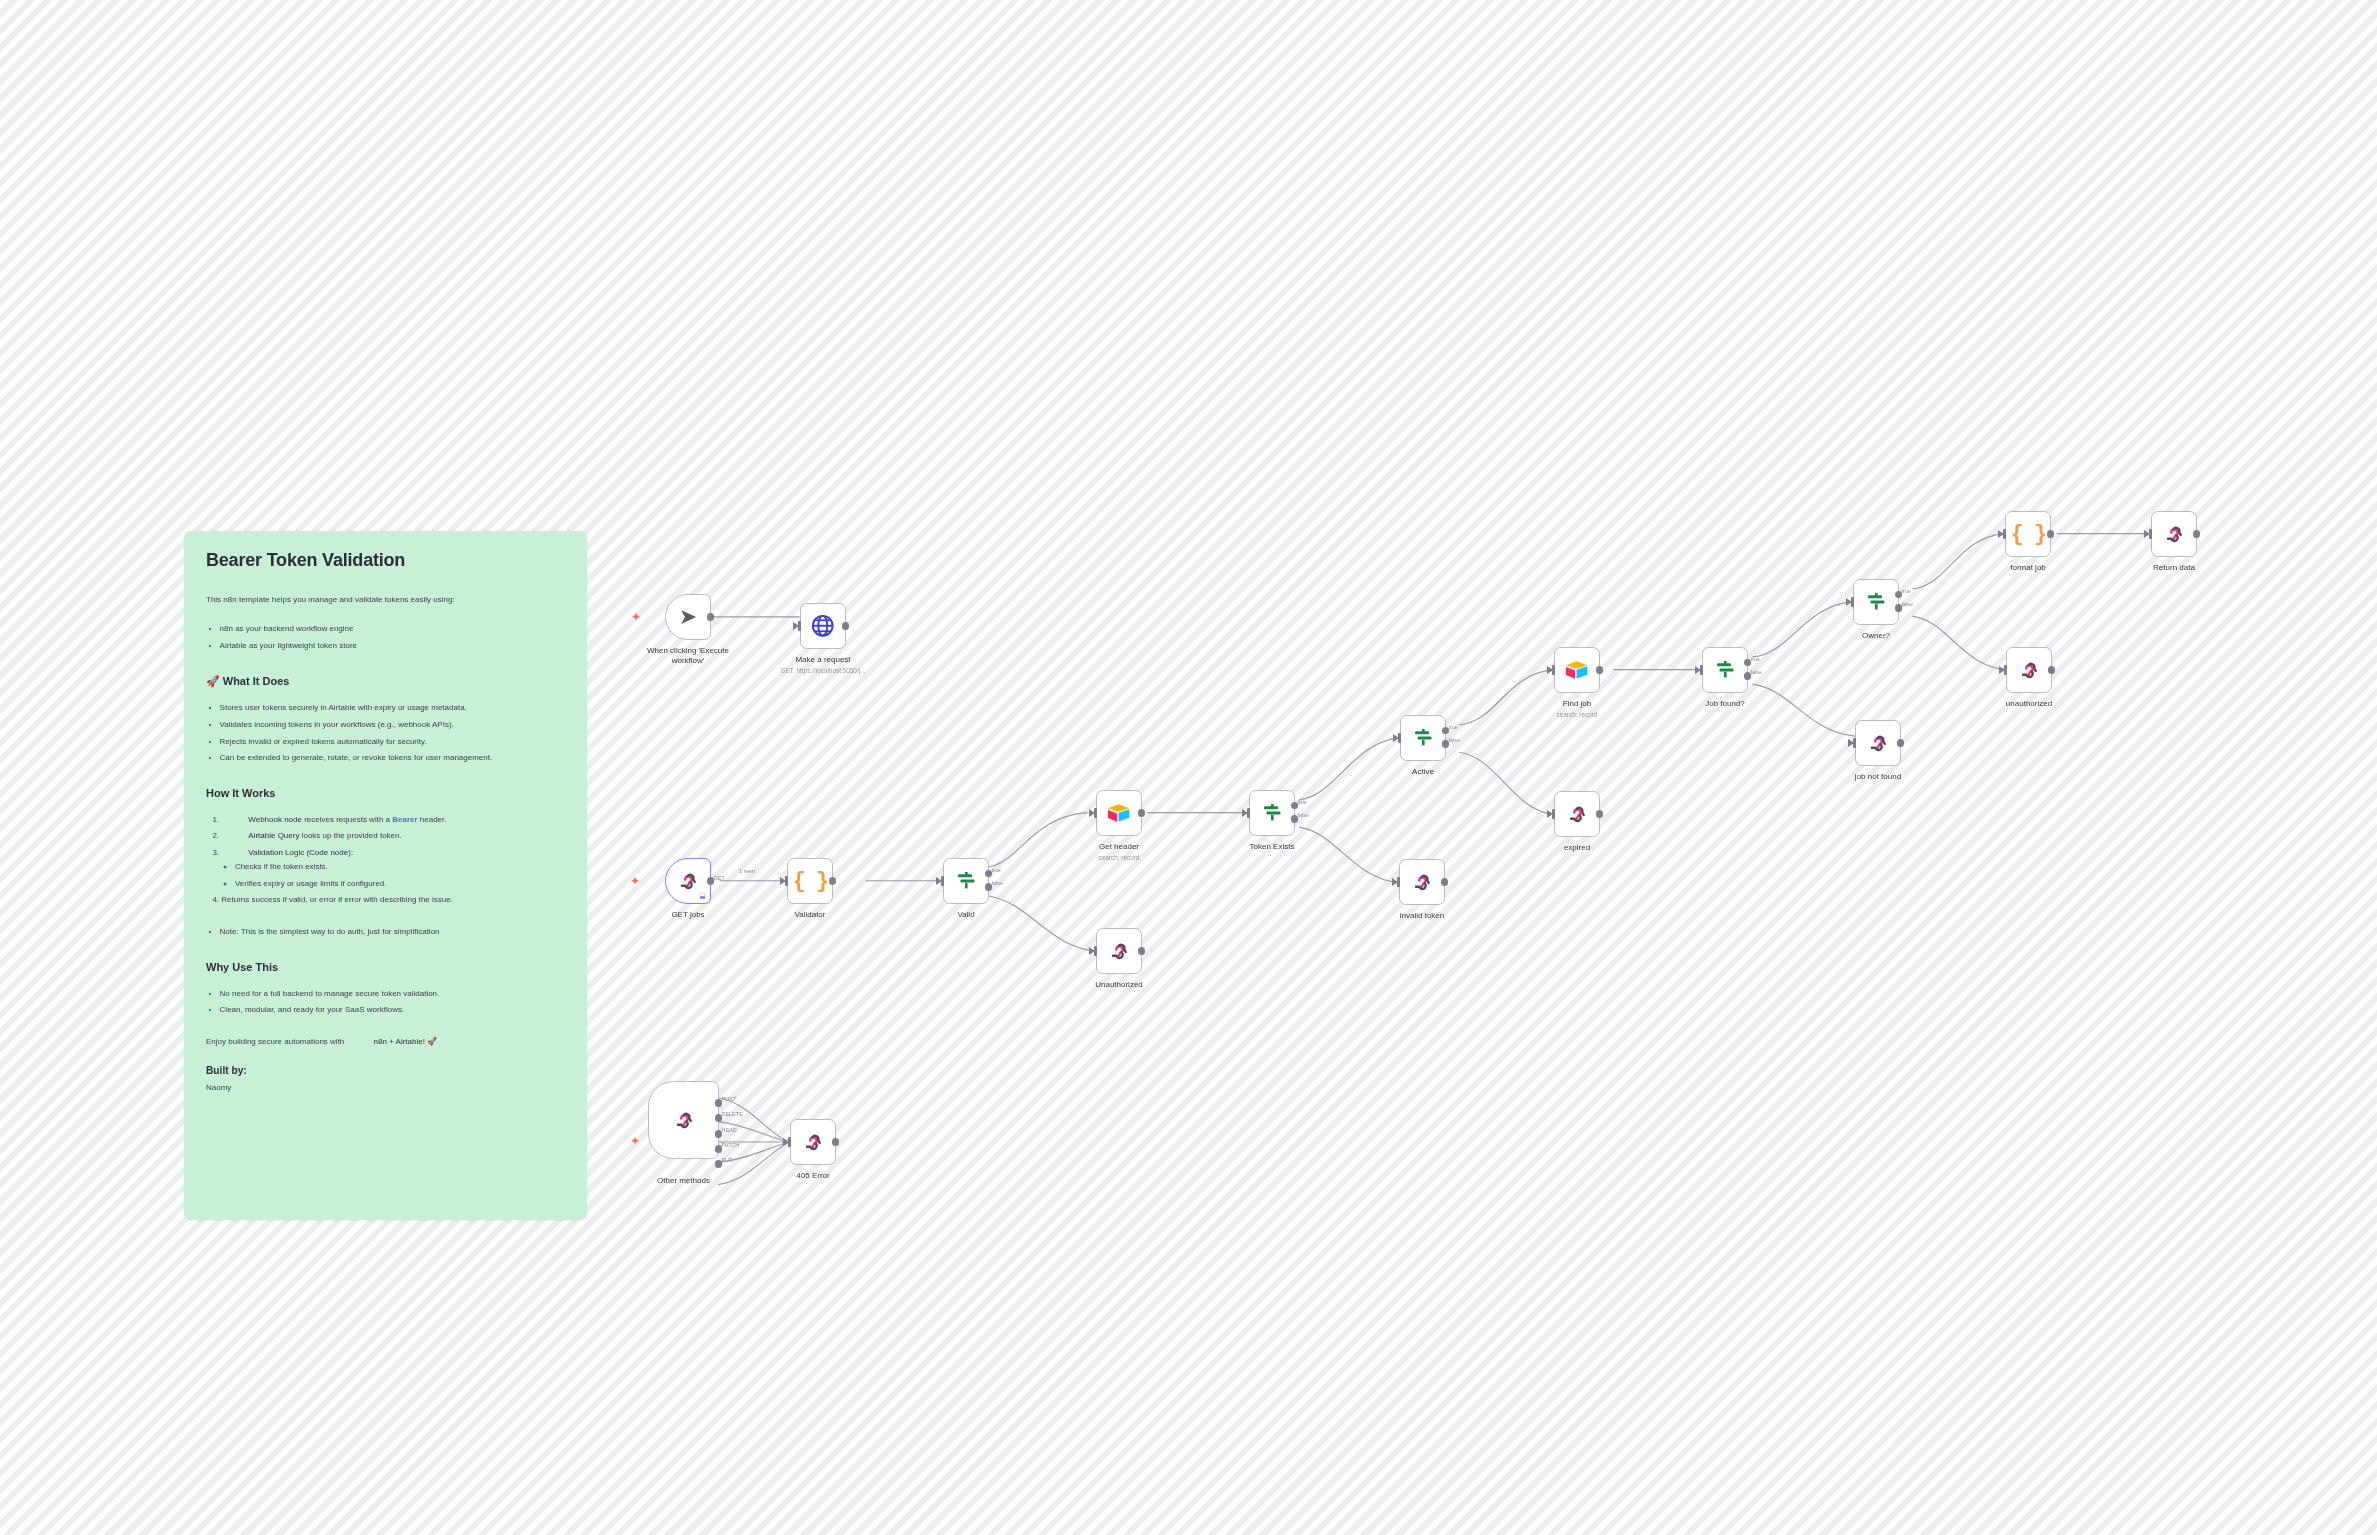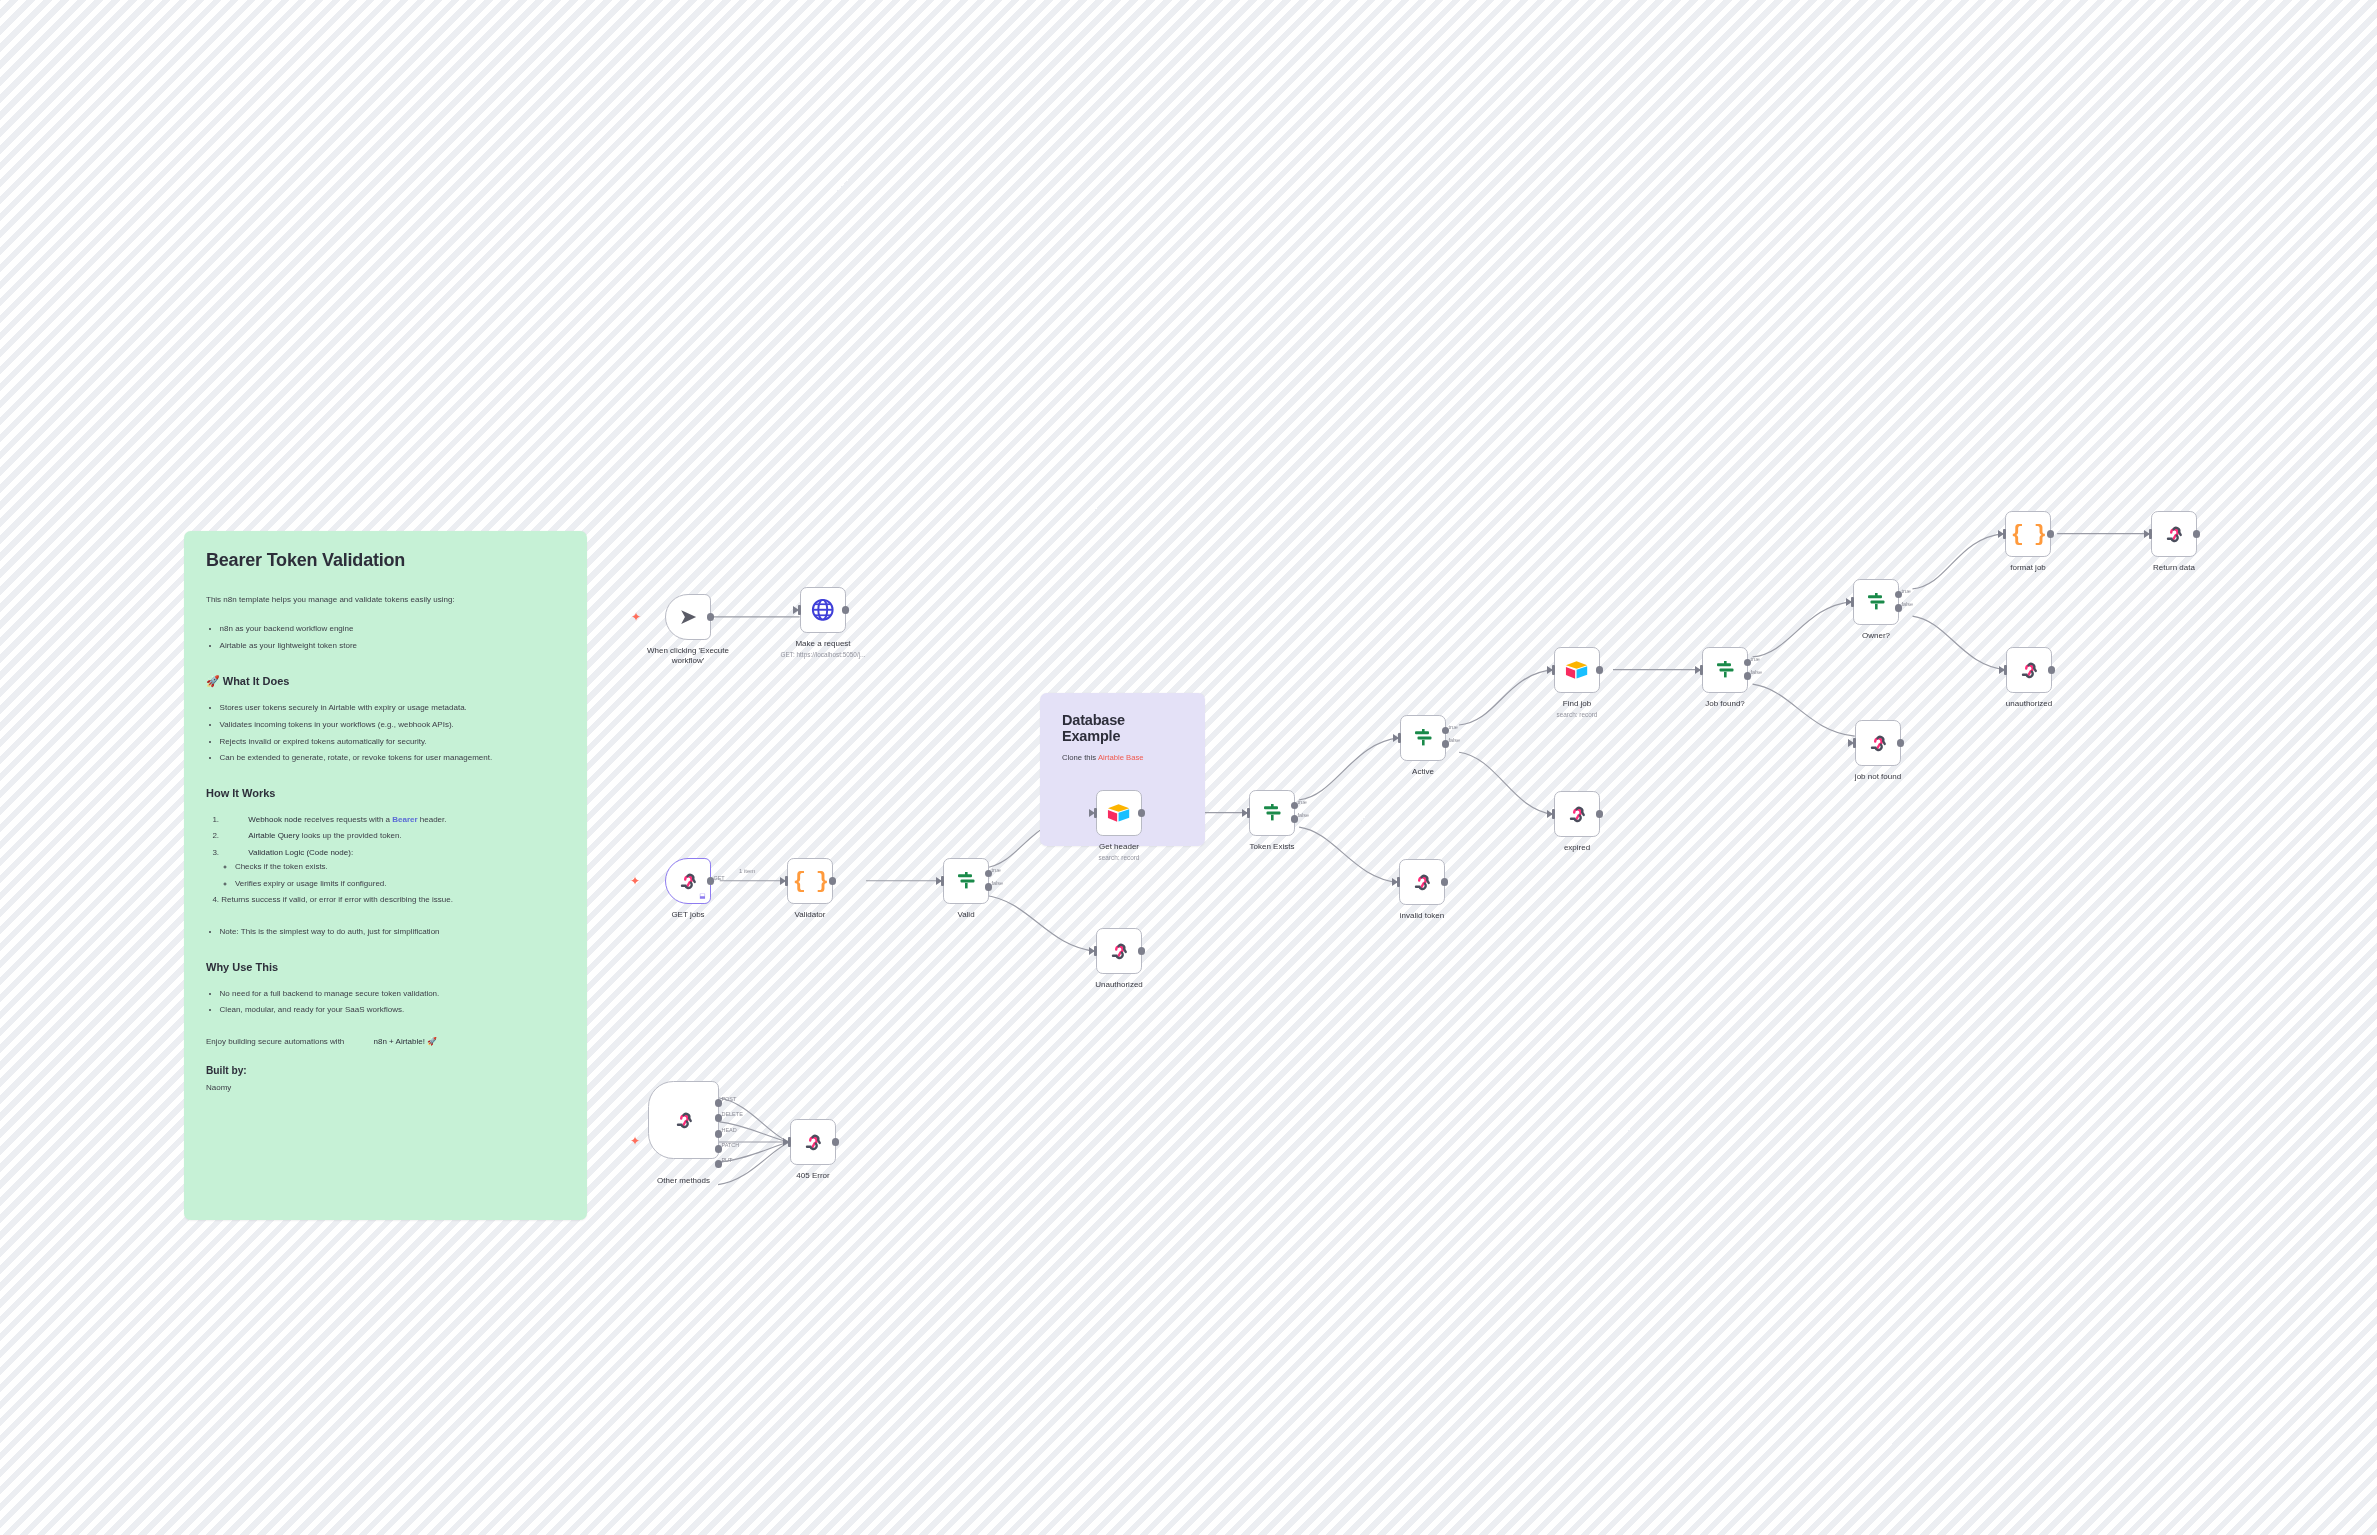--- a/index.html
+++ b/index.html
@@ -248,36 +248,32 @@
       <li>Clean, modular, and ready for your SaaS workflows.</li>
     </ul>
     <div class="spacer"></div>
     <p><span>Enjoy building secure automations with </span><b>n8n + Airtable!</b><span> 🚀</span></p>
     <div class="spacer"></div>
     <div class="built">Built by:</div>
     <p class="lnk-red">Naomy</p>
   </div>
 
 
-  <div class="sticky purple" style="left:1040px; top:693px; width:165px; height:153px;">
-    <h1 style="font-size:14.5px; margin-bottom:6.8px;">Database Example</h1>
-    <p style="font-size:7.7px;"><span>Clone this </span><span class="lnk-red">Airtable Base</span></p>
-  </div>
 
 
   <div class="sparkle" style="left:631px; top:611px;">✦</div>
 
   <div class="node trigger" style="left:665px; top:594px;">
     <span class="ico ico-cursor">➤</span>
     <span class="dot"></span>
     <span class="node-label">When clicking 'Execute
 workflow'</span>
   </div>
 
-  <div class="node" style="left:800px; top:587px;">
+  <div class="node" style="left:800px; top:603px;">
     <span class="in-bar"></span>
       <span class="in-arrow"></span>
     <svg width="25.5" height="25.5" viewBox="0 0 24 24">
       <circle cx="12" cy="12" r="9.3" fill="none" stroke="#3f3fd8" stroke-width="1.8"></circle>
       <ellipse cx="12" cy="12" rx="4.2" ry="9.3" fill="none" stroke="#3f3fd8" stroke-width="1.8"></ellipse>
       <line x1="2.7" y1="12" x2="21.3" y2="12" stroke="#3f3fd8" stroke-width="1.8"></line>
       <line x1="4.2" y1="6.8" x2="19.8" y2="6.8" stroke="#3f3fd8" stroke-width="1.6"></line>
       <line x1="4.2" y1="17.2" x2="19.8" y2="17.2" stroke="#3f3fd8" stroke-width="1.6"></line>
     </svg>
     <span class="dot"></span>

